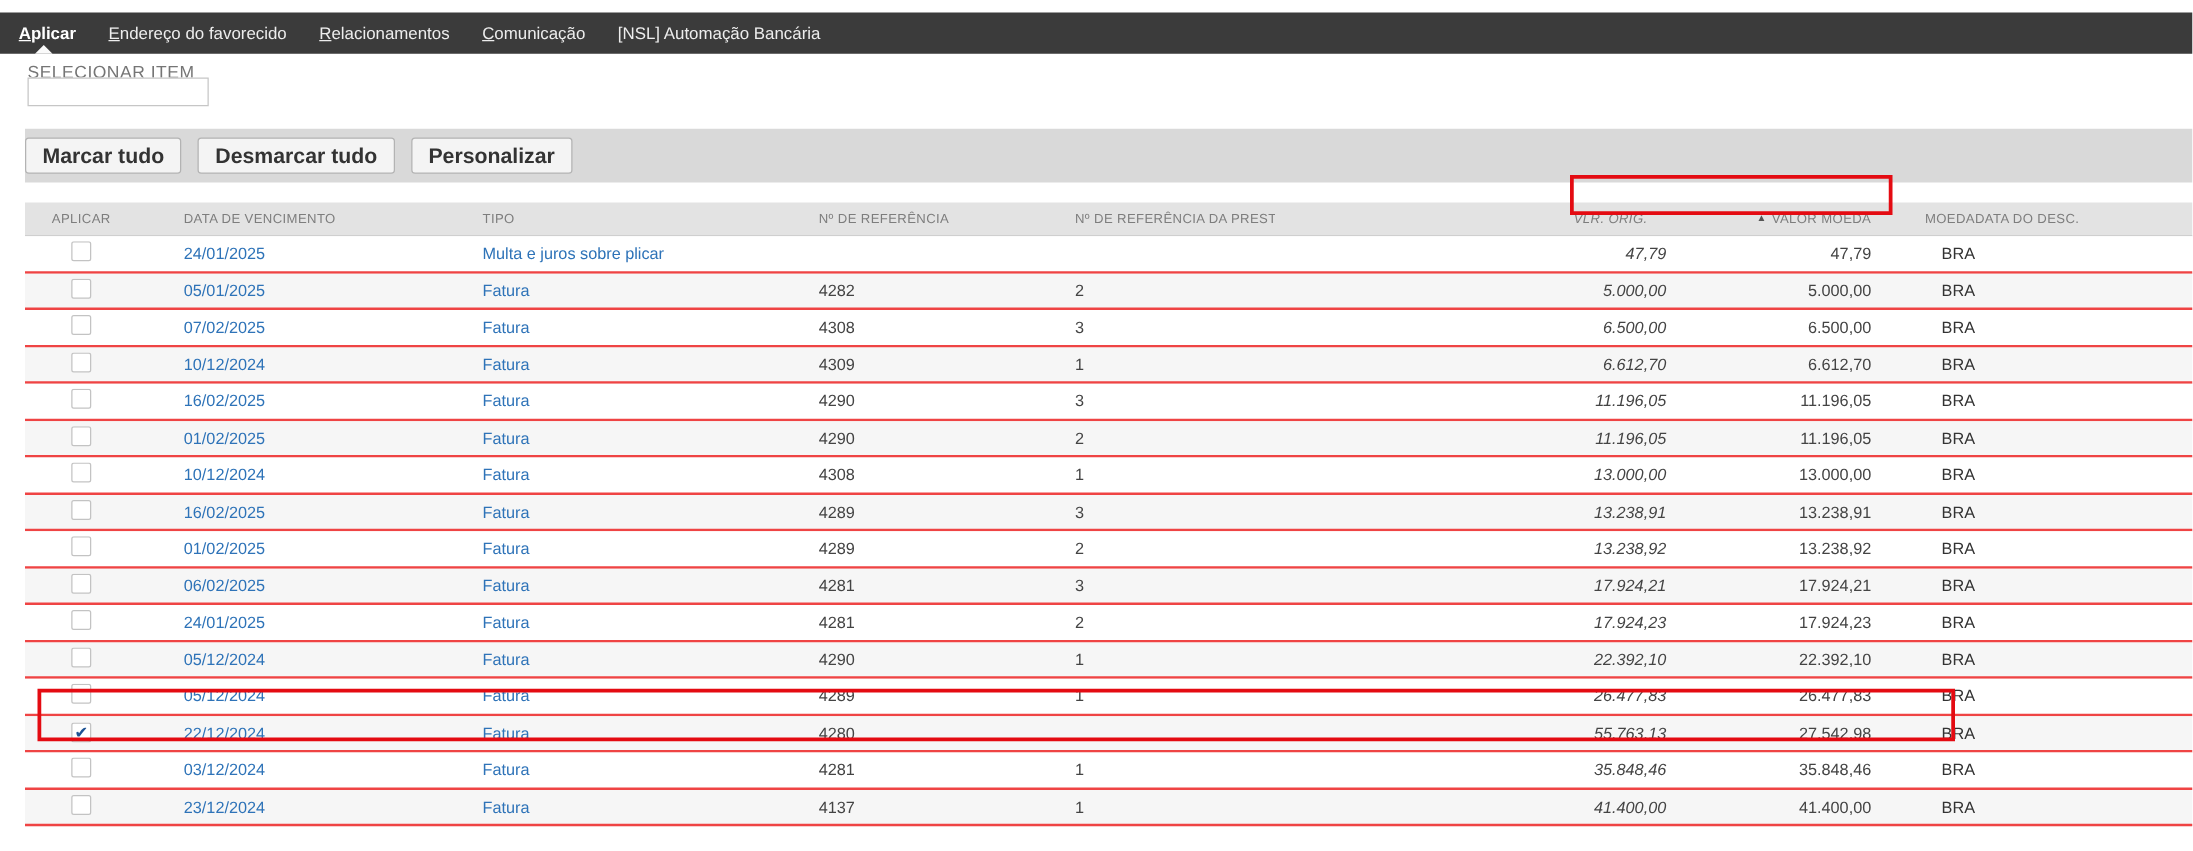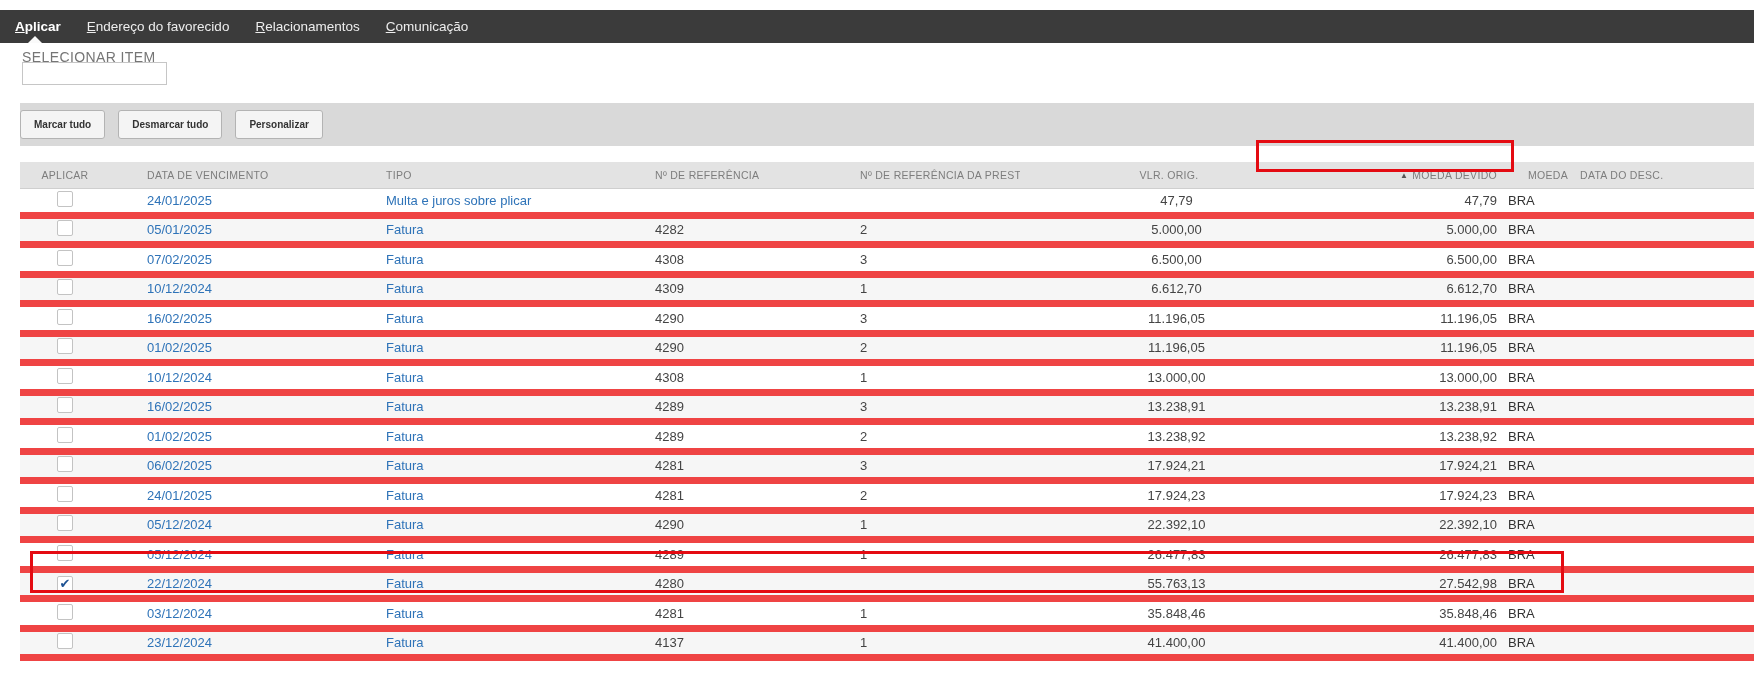--- a/index.html
+++ b/index.html
@@ -23,38 +23,38 @@
 
   
   .filter-label{position:absolute;left:22px;top:49px;font-size:14px;color:#757575;letter-spacing:.4px;}
   .filter-input{position:absolute;left:22px;top:62px;width:145px;height:23px;border:1px solid #c6c6c6;
     background:#fff;font-size:13px;padding:0 5px;outline:none;}
 
   
   .toolbar{position:absolute;left:20px;top:103px;width:1734px;height:43px;background:#d9d9d9;
     display:flex;align-items:center;padding-left:0;}
   .btn{height:29px;margin-right:13px;padding:0 13px;background:#f4f4f4;border:1px solid #b3b3b3;
-    border-radius:3px;font-size:10px;font-weight:bold;color:#333;cursor:pointer;
+    border-radius:3px;font-size:17px;font-weight:bold;color:#333;cursor:pointer;
     font-family:"Liberation Sans","DejaVu Sans",sans-serif;}
 
   
   .table{position:absolute;left:20px;top:150px;width:1734px;}
   .thead{display:flex;height:27px;background:#e3e3e3;align-items:center;
     font-size:10.5px;color:#7d7d7d;letter-spacing:.3px;border-bottom:1px solid #cfcfcf;margin-top:12px;}
-  .row{display:flex;height:29.5px;align-items:center;font-size:13px;border-bottom:7px solid #ef4444;background:#fff;}
+  .row{display:flex;height:29.5px;align-items:center;font-size:13px;border-bottom:2px solid #ef4444;background:#fff;}
   .row:nth-child(even){background:#f6f6f6;}
   .c{flex:none;white-space:nowrap;overflow:hidden;}
   .c1{width:90px;text-align:center;}
   .c2{width:240px;padding-left:37px;}
   .c3{width:250px;padding-left:36px;}
   .c4{width:180px;padding-left:55px;}
   .c5{width:240px;padding-left:80px;}
-  .c6{width:320px;text-align:center;padding-right:7px;}
+  .c6{width:320px;text-align:right;padding-right:7px;font-style:italic;}
   .c7{width:164px;text-align:right;padding-right:7px;}
-  .c8{width:76px;padding-left:4px;}
+  .c8{width:76px;padding-left:4px;text-align:right;}
   .c9{width:174px;padding-right:14px;}
   .thead .c6{padding-right:22px;}
   .thead .c8{padding-left:24px;}
   .sort-ic{font-size:8px;color:#555;margin-right:4px;position:relative;top:-1px;}
   a.lnk{color:var(--link);text-decoration:none;cursor:pointer;}
   .cb{display:inline-block;width:16px;height:16px;border:1px solid #c3c3c3;background:#fff;border-radius:2px;
     font-size:13px;line-height:14px;color:transparent;cursor:pointer;text-align:center;}
   .cb.checked{color:var(--check);font-weight:bold;}
   .moeda{color:#333;}
 
@@ -64,41 +64,42 @@
   .redbox-row{left:30px;top:551px;width:1534px;height:42px;}
 </style>
 </head>
 <body>
 
 <div class="navbar" style="background: rgb(59, 59, 59);">
   <div class="tab active"><u>A</u>plicar</div>
   <div class="tab"><u>E</u>ndereço do favorecido</div>
   <div class="tab"><u>R</u>elacionamentos</div>
   <div class="tab"><u>C</u>omunicação</div>
+  <div class="tab">[NSL] Automação Bancária</div>
 </div>
 <div class="notch"></div>
 
 <div class="filter-label">SELECIONAR ITEM</div>
 <input class="filter-input" type="text" value="" style="">
 
 <div class="toolbar">
   <button class="btn">Marcar tudo</button>
   <button class="btn">Desmarcar tudo</button>
   <button class="btn">Personalizar</button>
 </div>
 
 <div class="table">
   <div class="thead">
     <div class="c c1">APLICAR</div>
     <div class="c c2">DATA DE VENCIMENTO</div>
     <div class="c c3">TIPO</div>
     <div class="c c4">Nº DE REFERÊNCIA</div>
     <div class="c c5">Nº DE REFERÊNCIA DA PRESTAÇÃO</div>
     <div class="c c6">VLR. ORIG.</div>
-    <div class="c c7"><span class="sort-ic">▲</span><span>MOEDA DEVIDO</span></div>
+    <div class="c c7"><span class="sort-ic">▲</span><span>VALOR MOEDA</span></div>
     <div class="c c8">MOEDA</div>
     <div class="c c9">DATA DO DESC.</div>
   </div>
   <div>
       <div class="row">
     <div class="c c1"><span class="cb"></span></div>
     <div class="c c2"><a class="lnk">24/01/2025</a></div>
     <div class="c c3"><a class="lnk">Multa e juros sobre plicar</a></div>
     <div class="c c4"></div>
     <div class="c c5"></div>

